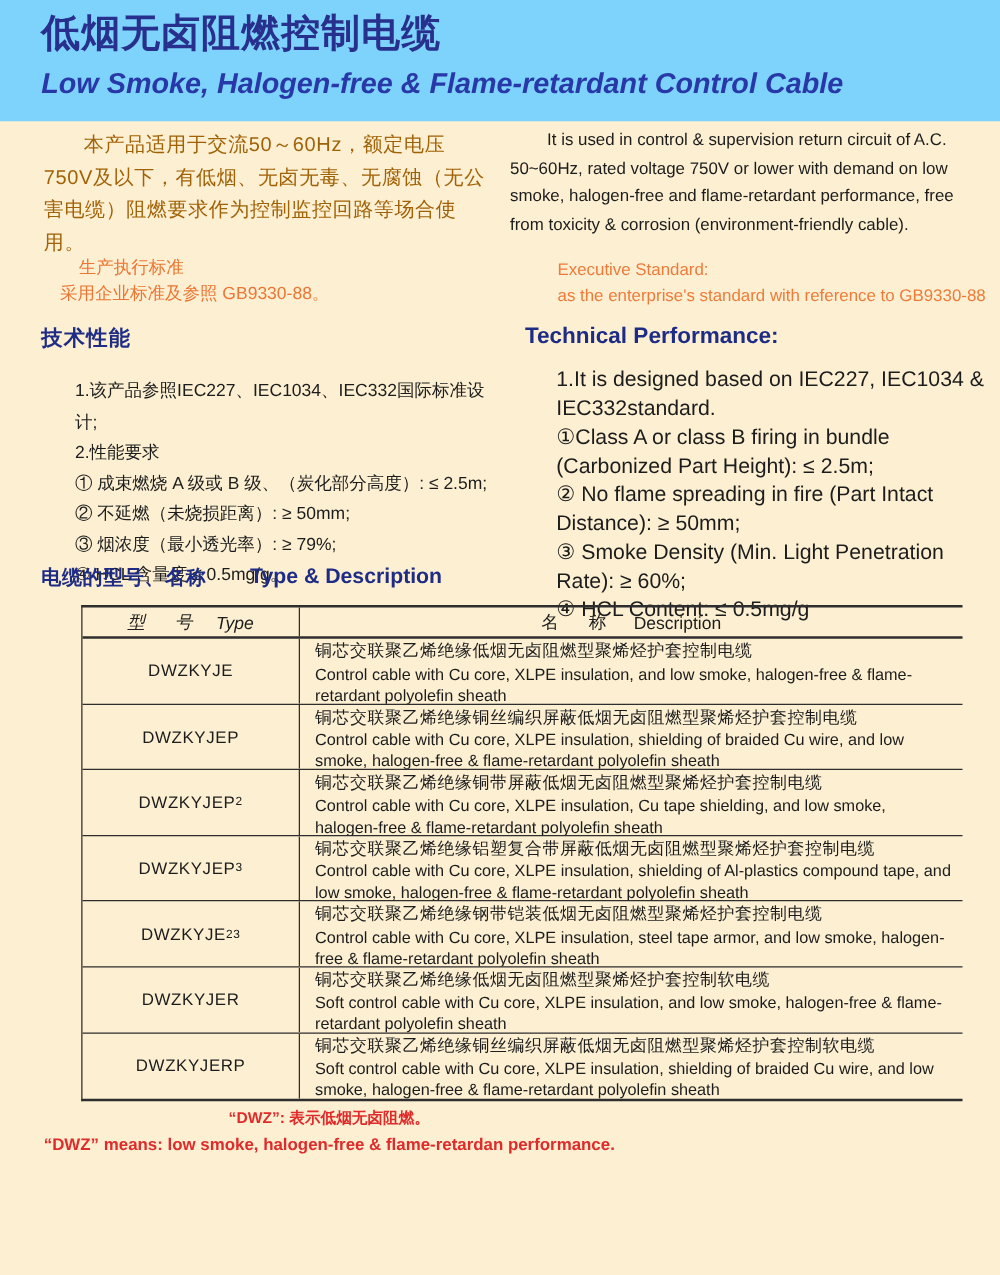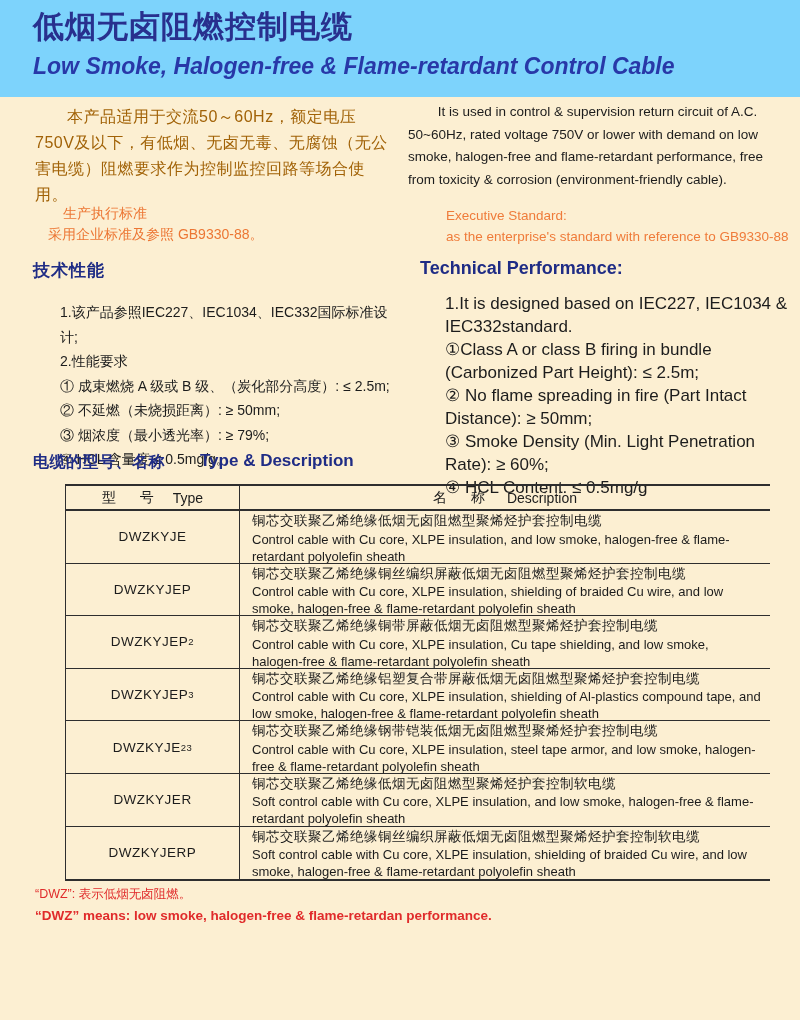--- a/index.html
+++ b/index.html
@@ -87,35 +87,35 @@
     font-size: 13.5px; color: #1C1C1C; letter-spacing: 0.5px;
   }
   .tcell-type sub { font-size: 9.5px; }
   .tcell-desc {
     flex: 1; border-left: 1px solid #2E2E2E;
     padding: 1px 8px 0 12px;
   }
   .thead-type {
     width: 173px; flex: 0 0 173px;
     display: flex; align-items: center; justify-content: center; gap: 9px;
-    font-size: 14px; color: #1C1C1C;
+    font-size: 14px; color: #1C1C1C; font-style: italic;
   }
   .thead-desc {
     flex: 1; border-left: 1px solid #2E2E2E;
     display: flex; align-items: center; justify-content: center; gap: 12px;
     font-size: 14px; color: #1C1C1C;
   }
   .thead-zh { letter-spacing: 10px; }
   .desc-zh { font-size: 13.5px; line-height: 18.5px; color: #1C1C1C; letter-spacing: 0.5px; }
   .desc-en { font-size: 13px; line-height: 17px; color: #1C1C1C; }
   .foot-notes {
     position: absolute; left: 35px; top: 884px;
     color: #E02B2B;
   }
-  .foot-notes .n1 { font-size: 12.5px; font-weight: normal; line-height: 21px; }
+  .foot-notes .n1 { font-size: 12.5px; font-weight: bold; line-height: 21px; text-align: center; }
   .foot-notes .n2 { font-size: 13.5px; font-weight: bold; line-height: 21px; }
 </style>
 </head>
 <body>
 
 <div class="page">
 
   <div class="header-band">
     <div class="title-zh">低烟无卤阻燃控制电缆</div>
     <div class="title-en">Low Smoke, Halogen-free &amp; Flame-retardant Control Cable</div>

